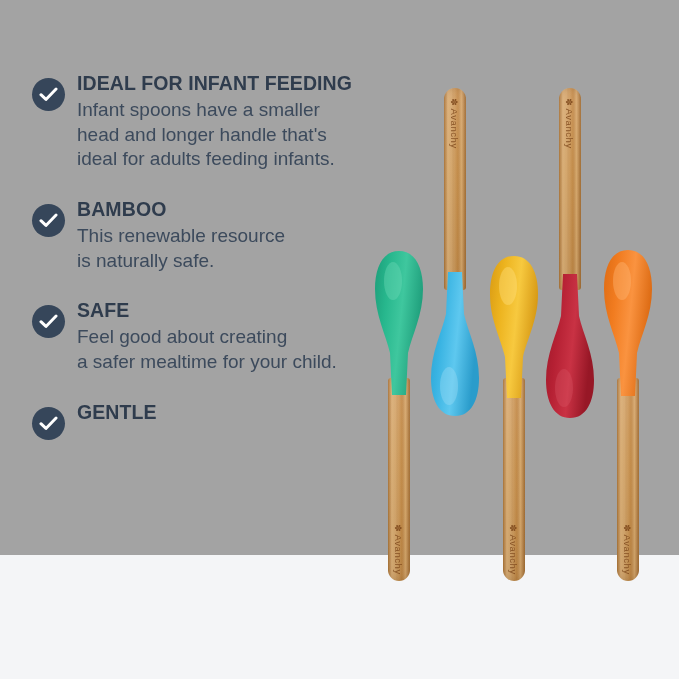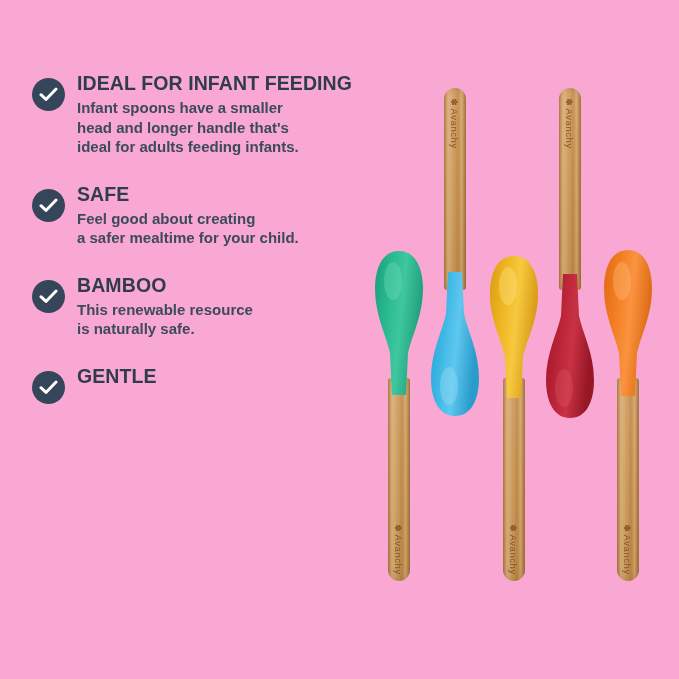--- a/index.html
+++ b/index.html
@@ -11,22 +11,22 @@
     height: 679px;
     background: #f4f5f7;
     font-family: "Liberation Sans", sans-serif;
     overflow: hidden;
     position: relative;
   }
 
   #canvas {
     position: relative;
     width: 679px;
-    height: 679px;
-    background: #f9a8d4;
+    height: 555px;
+    background: #a3a3a3;
   }
 
   
   .features {
     position: absolute;
     left: 32px;
     top: 72px;
     width: 345px;
   }
   .feature {
@@ -56,25 +56,25 @@
 
   .feature-title {
     font-size: 19.5px;
     font-weight: bold;
     color: #2f3c4d;
     letter-spacing: 0.1px;
     line-height: 1.18;
     margin: 0 0 3px 0;
   }
   .feature-body {
-    font-size: 15px;
+    font-size: 19px;
     color: #3c4a5c;
     line-height: 1.30;
     margin: 0;
-    font-weight: 700;
+    font-weight: 400;
     white-space: pre-line;
   }
 
   
   .photo {
     position: absolute;
     left: 372px;
     top: 0;
     width: 307px;
     height: 679px;
@@ -160,34 +160,34 @@
 head and longer handle that's
 ideal for adults feeding infants.</p>
     </div>
 
     <div class="feature">
       <span class="check-badge">
         <svg viewBox="0 0 20 18" xmlns="http://www.w3.org/2000/svg" aria-hidden="true">
           <path d="M2 9.2 L7.3 14.2 L18 3.2" fill="none" stroke="#ffffff" stroke-width="3.1" stroke-linecap="round" stroke-linejoin="round"></path>
         </svg>
       </span>
-      <p class="feature-title">SAFE</p>
-      <p class="feature-body">Feel good about creating
-a safer mealtime for your child.</p>
+      <p class="feature-title">BAMBOO</p>
+      <p class="feature-body">This renewable resource
+is naturally safe.</p>
     </div>
 
     <div class="feature">
       <span class="check-badge">
         <svg viewBox="0 0 20 18" xmlns="http://www.w3.org/2000/svg" aria-hidden="true">
           <path d="M2 9.2 L7.3 14.2 L18 3.2" fill="none" stroke="#ffffff" stroke-width="3.1" stroke-linecap="round" stroke-linejoin="round"></path>
         </svg>
       </span>
-      <p class="feature-title">BAMBOO</p>
-      <p class="feature-body">This renewable resource
-is naturally safe.</p>
+      <p class="feature-title">SAFE</p>
+      <p class="feature-body">Feel good about creating
+a safer mealtime for your child.</p>
     </div>
 
     <div class="feature">
       <span class="check-badge">
         <svg viewBox="0 0 20 18" xmlns="http://www.w3.org/2000/svg" aria-hidden="true">
           <path d="M2 9.2 L7.3 14.2 L18 3.2" fill="none" stroke="#ffffff" stroke-width="3.1" stroke-linecap="round" stroke-linejoin="round"></path>
         </svg>
       </span>
       <p class="feature-title">GENTLE</p>
     </div>

